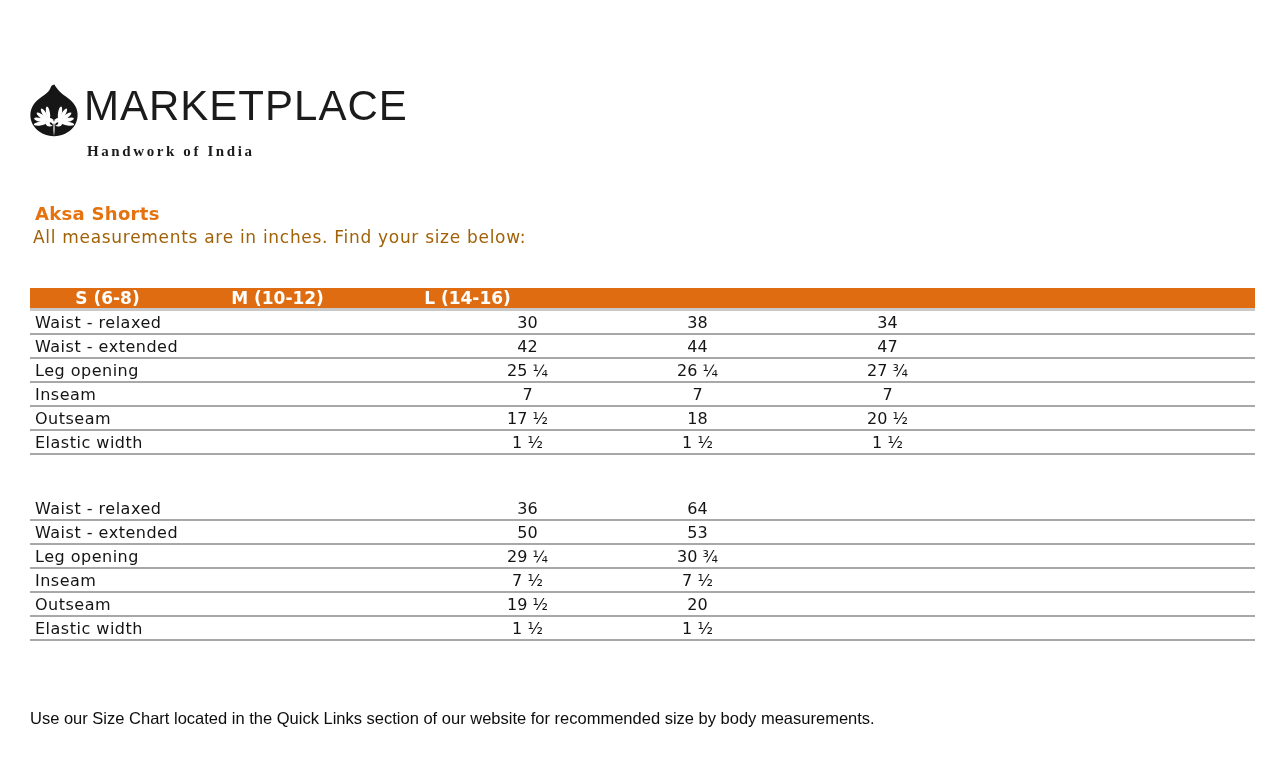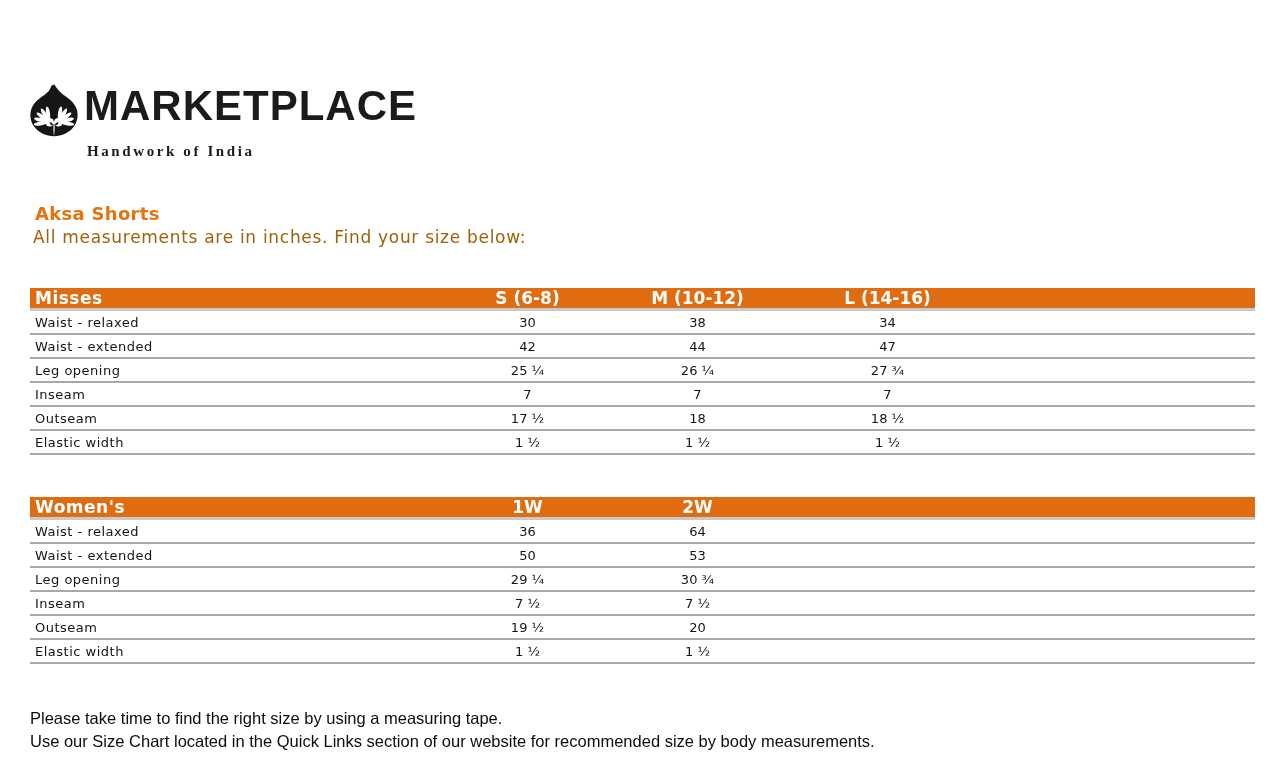--- a/index.html
+++ b/index.html
@@ -14,21 +14,21 @@
   body{
     width:1280px;height:760px;position:relative;background:#ffffff;
     font-family:"DejaVu Sans",sans-serif;color:var(--ink);overflow:hidden;
   }
   .logo{position:absolute;left:28px;top:84px;display:flex;align-items:flex-start;}
   .logo-icon{display:block;width:52px;height:54px;flex:0 0 auto;}
   .logo-icon svg{width:52px;height:54px;display:block;}
   .logo-text{margin-left:4px;}
   .brand{
     font-family:"Liberation Sans",sans-serif;font-size:42px;line-height:44px;
-    letter-spacing:1px;color:#1b1b1b;font-weight:700;
+    letter-spacing:1px;color:#1b1b1b;font-weight:400;
   }
   .tagline{
     font-family:Liberation Serif, serif;font-size:15px;font-weight:bold;
     letter-spacing:2.6px;color:#1b1b1b;margin-top:15px;margin-left:3px;
   }
   .title{
     position:absolute;left:35px;top:203px;margin:0;
     font-size:18px;font-weight:bold;color:var(--title-orange);letter-spacing:0.3px;
   }
   .subtitle{
@@ -38,21 +38,21 @@
   .size-table{position:absolute;left:30px;width:1225px;}
   .size-table.misses{top:288px;}
   .size-table.womens{top:497px;}
   .thead{
     display:flex;align-items:center;height:23px;
     background:var(--accent);color:#ffffff;font-weight:bold;font-size:17px;
     border-bottom:3px solid var(--header-shadow);
   }
   .trow{
     display:flex;align-items:center;height:24px;
-    border-bottom:2px solid var(--rule);font-size:13px;background:#ffffff;justify-content:center;
+    border-bottom:2px solid var(--rule);font-size:16px;background:#ffffff;justify-content:center;
   }
   .cell{white-space:nowrap;overflow:visible;}
   .cell.label{width:420px;padding-left:5px;letter-spacing:0.5px;}
   .cell.c1{width:155px;text-align:center;}
   .cell.c2{width:185px;text-align:center;}
   .cell.c3{width:195px;text-align:center;}
   .cell.fill{flex:1;}
   .note{
     position:absolute;left:30px;top:707px;
     font-family:"Liberation Sans",sans-serif;font-size:16.5px;color:#0d0d0d;
@@ -91,21 +91,20 @@
       <div class="brand">MARKETPLACE</div>
       <div class="tagline">Handwork of India</div>
     </div>
   </header>
 
   <h1 class="title">Aksa Shorts</h1>
   <p class="subtitle">All measurements are in inches. Find your size below:</p>
 
   <section class="size-table misses">
     <div class="thead">
-      <div class="cell label">Misses</div>
       <div class="cell c1">S (6-8)</div>
       <div class="cell c2">M (10-12)</div>
       <div class="cell c3">L (14-16)</div>
       <div class="cell fill"></div>
     </div>
     <div class="trow">
       <div class="cell label">Waist - relaxed</div>
       <div class="cell c1">30</div>
       <div class="cell c2">38</div>
       <div class="cell c3">34</div>
@@ -129,39 +128,33 @@
       <div class="cell label">Inseam</div>
       <div class="cell c1">7</div>
       <div class="cell c2">7</div>
       <div class="cell c3">7</div>
       <div class="cell fill"></div>
     </div>
     <div class="trow">
       <div class="cell label">Outseam</div>
       <div class="cell c1">17 ½</div>
       <div class="cell c2">18</div>
-      <div class="cell c3">18 ½</div>
+      <div class="cell c3">20 ½</div>
       <div class="cell fill"></div>
     </div>
     <div class="trow">
       <div class="cell label">Elastic width</div>
       <div class="cell c1">1 ½</div>
       <div class="cell c2">1 ½</div>
       <div class="cell c3">1 ½</div>
       <div class="cell fill"></div>
     </div>
   </section>
 
   <section class="size-table womens">
-    <div class="thead">
-      <div class="cell label">Women's</div>
-      <div class="cell c1">1W</div>
-      <div class="cell c2">2W</div>
-      <div class="cell fill"></div>
-    </div>
     <div class="trow">
       <div class="cell label">Waist - relaxed</div>
       <div class="cell c1">36</div>
       <div class="cell c2">64</div>
       <div class="cell fill"></div>
     </div>
     <div class="trow">
       <div class="cell label">Waist - extended</div>
       <div class="cell c1">50</div>
       <div class="cell c2">53</div>
@@ -187,17 +180,16 @@
     </div>
     <div class="trow">
       <div class="cell label">Elastic width</div>
       <div class="cell c1">1 ½</div>
       <div class="cell c2">1 ½</div>
       <div class="cell fill"></div>
     </div>
   </section>
 
   <footer class="note">
-    <p>Please take time to find the right size by using a measuring tape.</p>
     <p>Use our Size Chart located in the Quick Links section of our website for recommended size by body measurements.</p>
   </footer>
 
 </div>
 
 </body></html>

